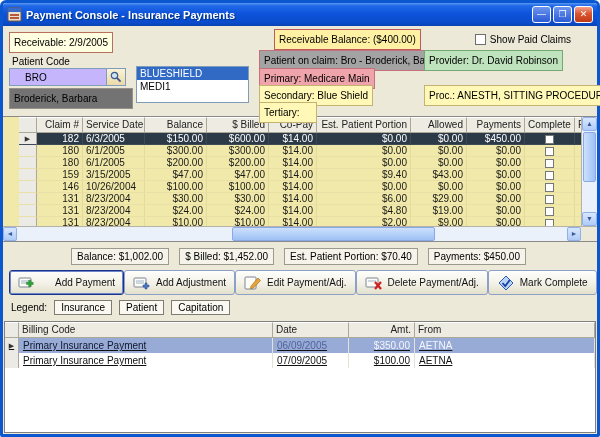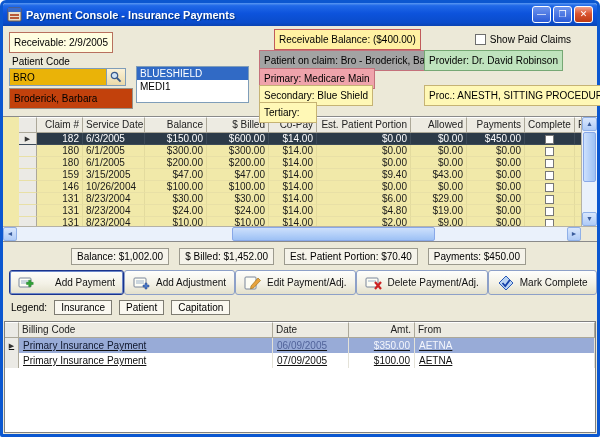--- a/index.html
+++ b/index.html
@@ -23,25 +23,25 @@
   
   .content { flex:1; display:flex; flex-direction:column; position:relative; background:#ECE9D8; }
   .top-area { position:relative; height:90px; flex:0 0 90px; font-size:10px; }
   .box { position:absolute; padding:4px 4px; border:1px solid; white-space:nowrap; }
   .receivable { left:6px; top:6px; background:#FFFEE0; border-color:#B8705E; }
   .receivable-balance { left:271px; top:3px; background:#FFF1A3; border-color:#C05A5A; }
   .show-paid { position:absolute; right:26px; top:8px; display:flex; align-items:center; gap:4px; }
   .checkbox { width:11px; height:11px; background:#fff; border:1px solid #6E6E6E; display:inline-block; }
   .patient-code-label { position:absolute; left:9px; top:30px; }
   .code-row { position:absolute; left:6px; top:42px; display:flex; }
-  .code-input { width:98px; height:18px; border:1px solid #7F9DB9; background:#eab308;
-    font-size:10px; padding:1px 3px; font-family:"Liberation Sans",sans-serif; }
+  .code-input { width:98px; height:18px; border:1px solid #7F9DB9; background:#c4b5fd;
+    font-size:10px; padding:1px 15px; font-family:"Liberation Sans",sans-serif; }
   .search-btn { width:19px; height:18px; border:1px solid #7F9DB9; border-left:none;
     background:linear-gradient(#FBF2D8,#EBD9A8); display:flex; align-items:center; justify-content:center; }
-  .patient-name-box { left:6px; top:62px; width:124px; background:#c2410c; border-color:#96928A; }
+  .patient-name-box { left:6px; top:62px; width:124px; background:#737373; border-color:#96928A; }
   .ins-listbox { position:absolute; left:133px; top:40px; width:113px; height:37px;
     background:#fff; border:1px solid #7F9DB9; overflow:hidden; }
   .ins-item { height:13px; line-height:13px; padding:0 3px; }
   .ins-item.sel { background:#316AC5; color:#fff; }
   .poc       { left:256px; top:24px; background:#a3a3a3; border-color:#C4717B; }
   .primary   { left:256px; top:42px; background:#EFA3AB; border-color:#C4717B; }
   .secondary { left:256px; top:59px; background:#FFF8B6; border-color:#C6B374; }
   .tertiary  { left:256px; top:76px; background:#FFF8B6; border-color:#C6B374; min-width:58px; }
   .provider  { left:421px; top:24px; background:#BFE3BD; border-color:#76A874; }
   .procedure { left:421px; top:59px; background:#FFF8B6; border-color:#C6B374; }

